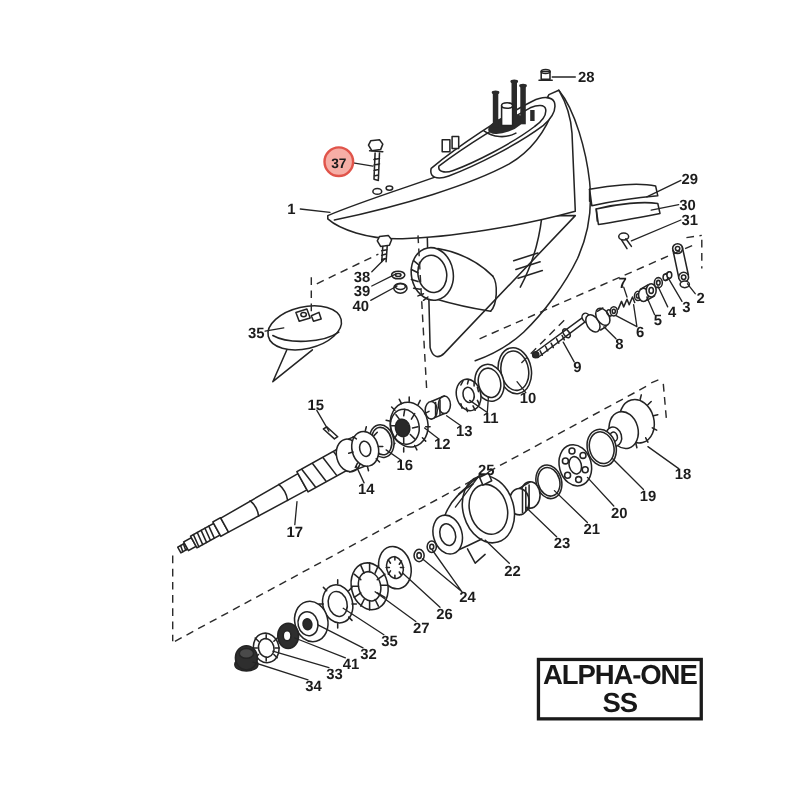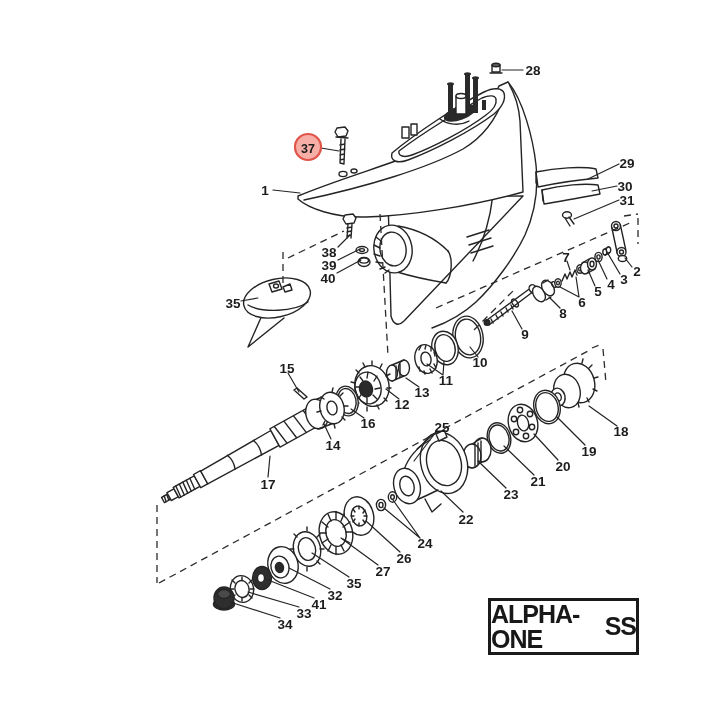--- a/index.html
+++ b/index.html
@@ -6,21 +6,21 @@
   .stage{position:relative;width:720px;height:720px;background:#ffffff;overflow:hidden;
          font-family:"Liberation Sans",sans-serif;margin-left:36px;}
   svg{position:absolute;left:0;top:0;}
   .art{stroke:#242424;stroke-width:1.4;fill:none;stroke-linecap:round;stroke-linejoin:round;}
   .leaders{stroke:#242424;stroke-width:1.2;fill:none;stroke-linecap:round;}
   .dashes{stroke:#2b2b2b;stroke-width:1.3;fill:none;stroke-dasharray:7 5;stroke-linecap:butt;}
   .callout{font:700 13.5px "Liberation Sans",sans-serif;fill:#1c1c1c;text-anchor:middle;}
   .callout.hl{font-size:12.5px;}
   .title-box{position:absolute;left:452px;top:598px;width:151px;height:57px;
              border:3px solid #1a1a1a;box-sizing:border-box;background:#fff;
-             display:flex;justify-content:center;align-items:center;
+             display:flex;flex-direction:column;justify-content:center;align-items:center;
              font-weight:700;color:#181818;font-size:25px;line-height:25px;letter-spacing:-1px;}
 </style>
 </head>
 <body>
 
 <div class="stage">
 <svg viewBox="0 0 720 720" width="720" height="720">
 
   <g class="art">
 

